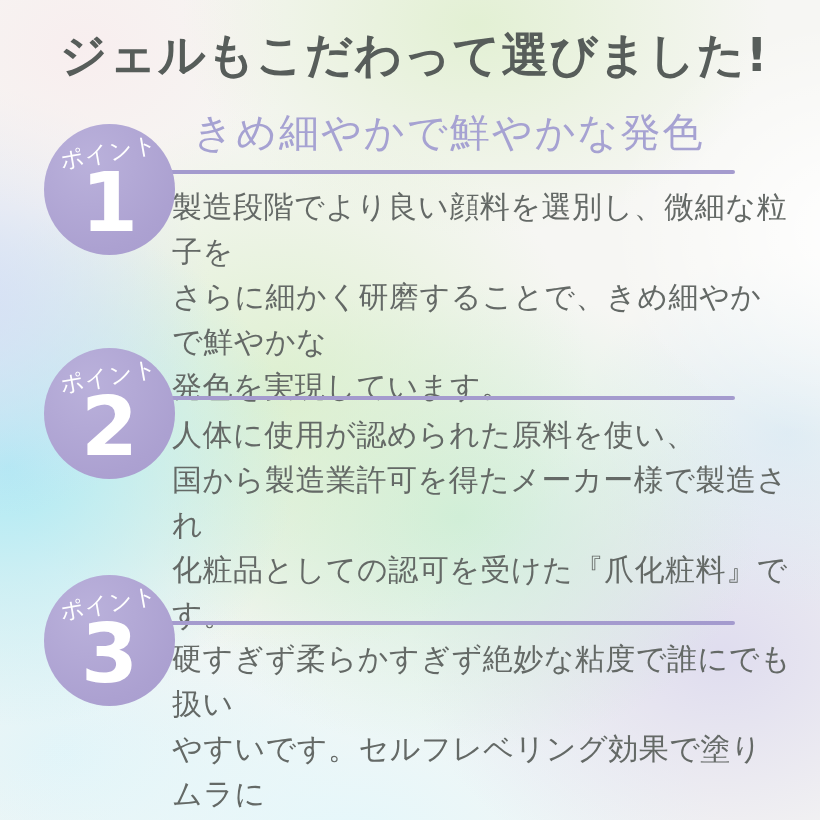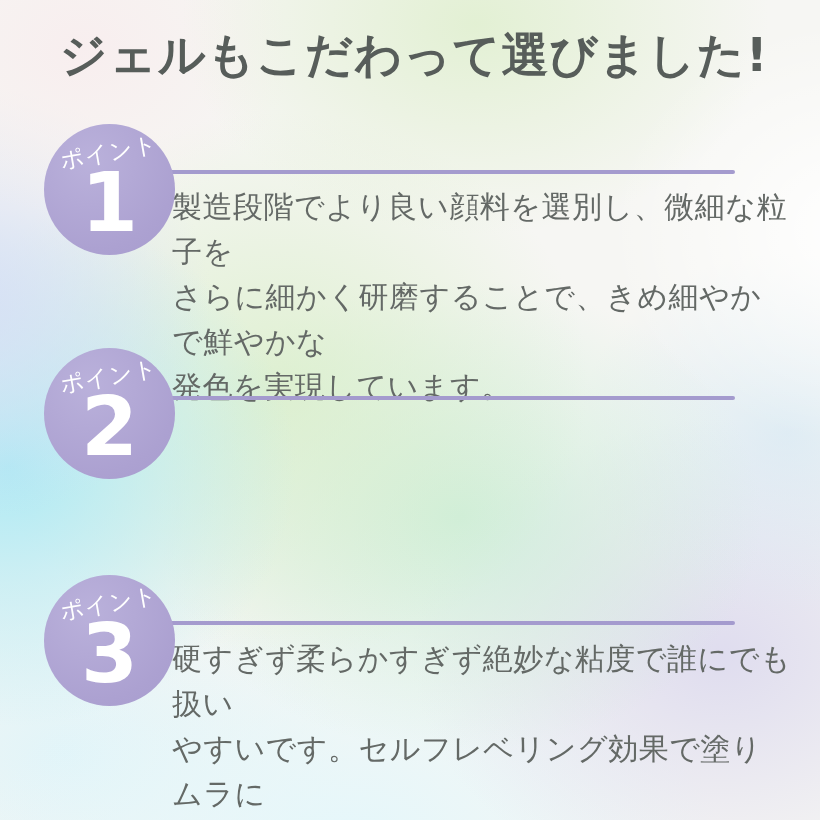--- a/index.html
+++ b/index.html
@@ -71,31 +71,35 @@
 <div class="page">
 
   <h1 class="title">ジェルもこだわって選びました!</h1>
 
   <section class="point p1">
     <div class="badge">
       <span class="badge-label">ポイント</span>
       <span class="badge-number">1</span>
     </div>
     <div class="underline"></div>
+    <h2 class="heading">きめ細やかで鮮やかな発色</h2>
     <p class="body-text">製造段階でより良い顔料を選別し、微細な粒子を
 さらに細かく研磨することで、きめ細やかで鮮やかな
 発色を実現しています。</p>
   </section>
 
   <section class="point p2">
     <div class="badge">
       <span class="badge-label">ポイント</span>
       <span class="badge-number">2</span>
     </div>
     <div class="underline"></div>
+    <p class="body-text">人体に使用が認められた原料を使い、
+国から製造業許可を得たメーカー様で製造され
+化粧品としての認可を受けた『爪化粧料』です。</p>
   </section>
 
   <section class="point p3">
     <div class="badge">
       <span class="badge-label">ポイント</span>
       <span class="badge-number">3</span>
     </div>
     <div class="underline"></div>
     <p class="body-text">硬すぎず柔らかすぎず絶妙な粘度で誰にでも扱い
 やすいです。セルフレベリング効果で塗りムラに

